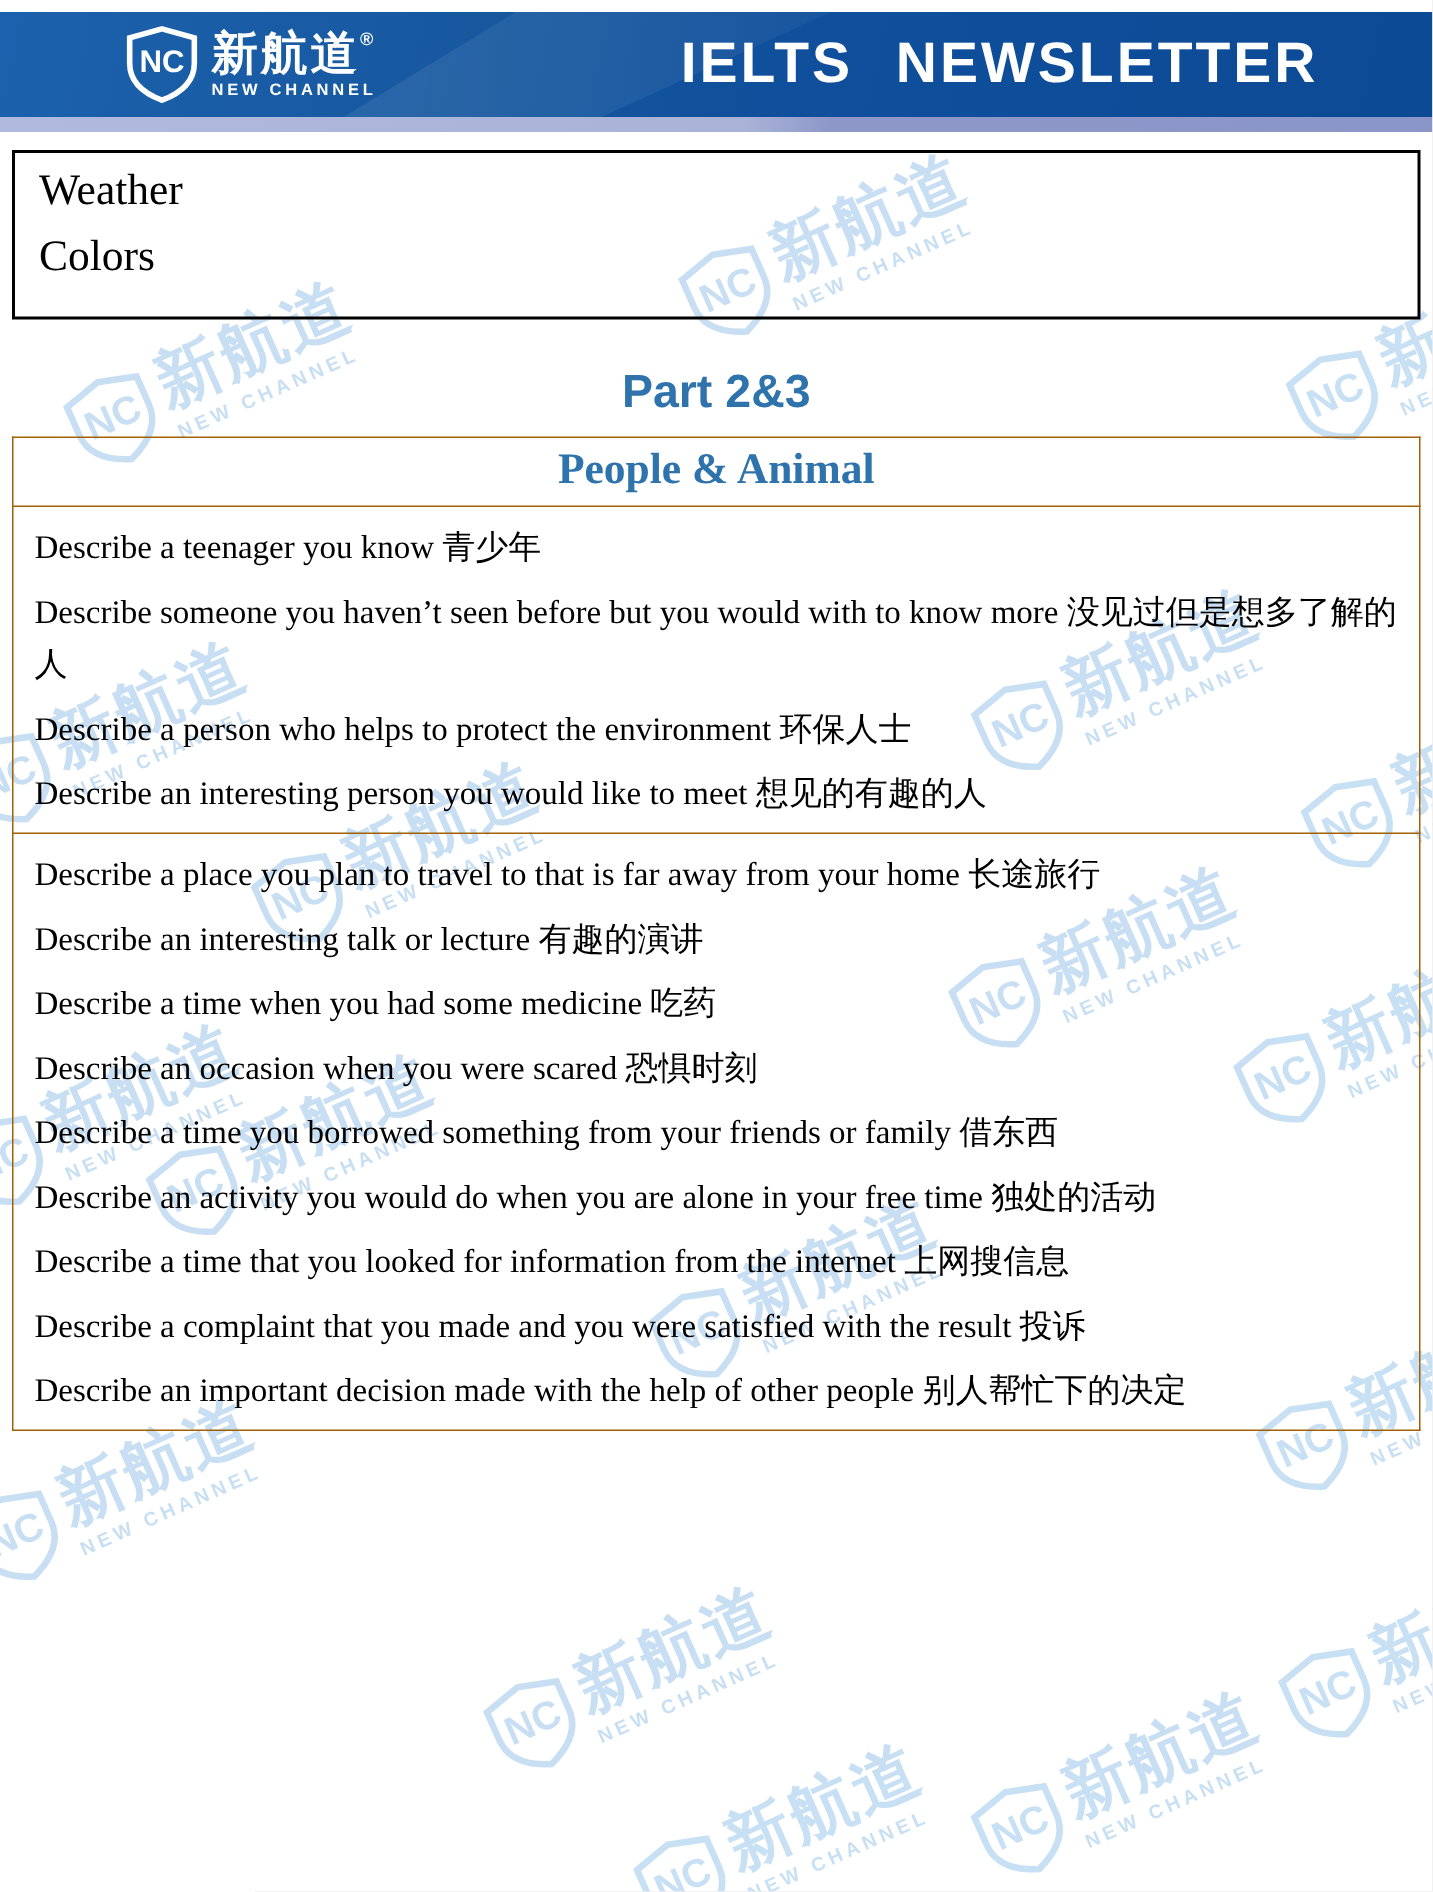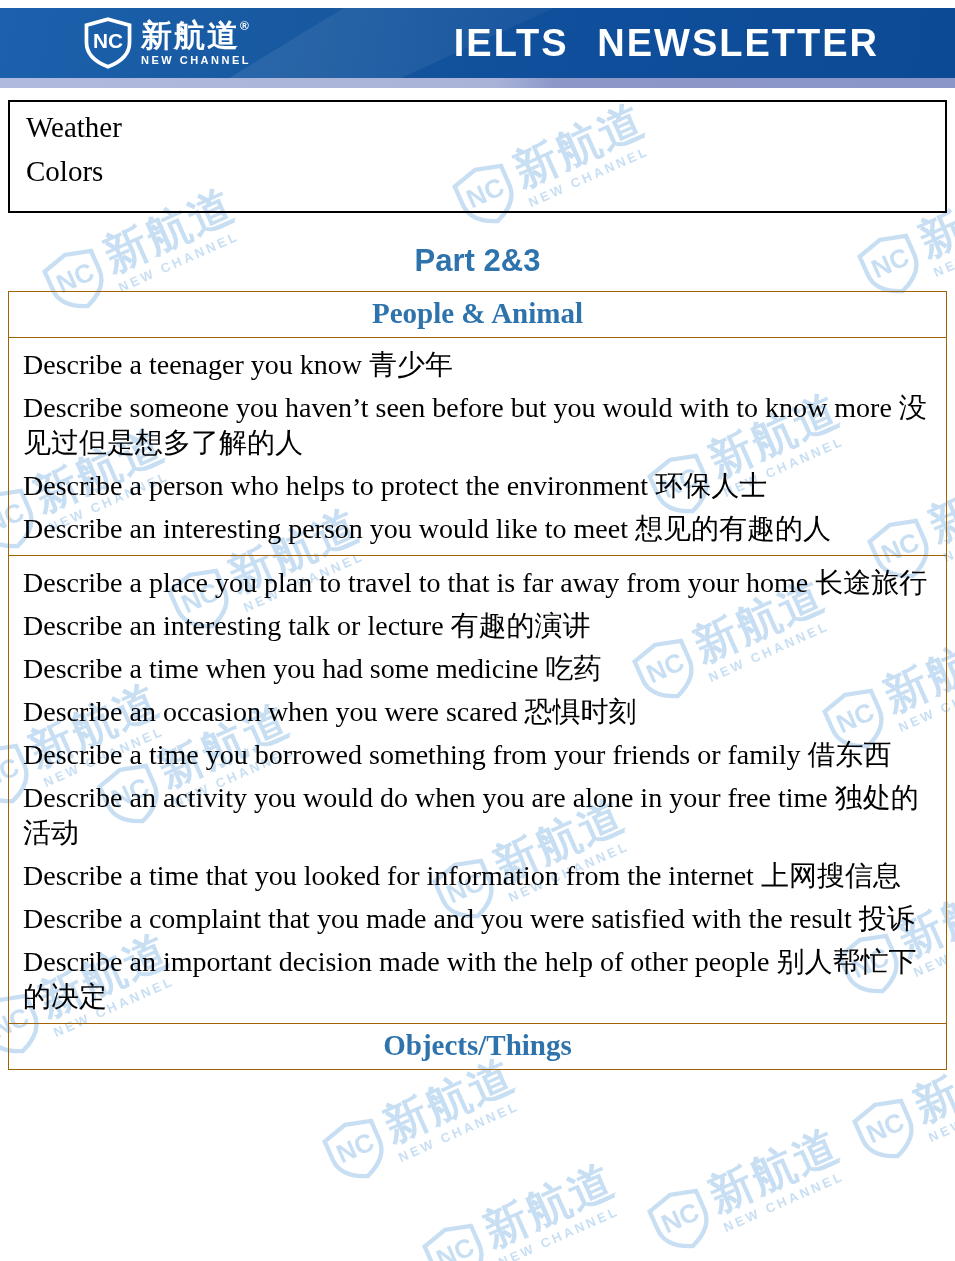--- a/index.html
+++ b/index.html
@@ -41,21 +41,21 @@
   .content{position:absolute;left:8px;top:100px;width:939px;z-index:1;}
   .top-box{border:2px solid #000;height:113px;box-sizing:border-box;
            padding:3px 0 0 16px;font-size:29px;line-height:44px;}
   .top-box p{margin:0;}
   .part-title{margin:30px 0 12px;text-align:center;color:#2e73ab;
            font-family:Liberation Sans, sans-serif;font-weight:bold;font-size:31px;}
   table.topics{width:100%;border-collapse:collapse;background:transparent;}
   table.topics,table.topics td{border:1px solid #a16207;}
   td.sec-head{text-align:center;color:#2e73ab;font-weight:bold;font-size:29px;padding:5px 0 7px;}
   td.items{padding:9px 14px 1px 14px;}
-  p.item{margin:0 0 8px;font-size:28px;line-height:35px;}
+  p.item{margin:0 0 8px;font-size:22px;line-height:35px;}
 </style>
 </head>
 <body>
 
 <div class="page">
 
   <div class="wm-layer">
       <div class="wm" style="left: 40px; top: 210px;">
         <svg class="wm-shield" viewBox="0 0 64 70">
           <path d="M32 3 L61 11 V34 Q61 56 32 67 Q3 56 3 34 V11 Z"></path>
@@ -278,20 +278,17 @@
               <p class="item">Describe an interesting talk or lecture 有趣的演讲</p>
               <p class="item">Describe a time when you had some medicine 吃药</p>
               <p class="item">Describe an occasion when you were scared  恐惧时刻</p>
               <p class="item">Describe a time you borrowed something from your friends or family 借东西</p>
               <p class="item">Describe an activity you would do when you are alone in your free time 独处的活动</p>
               <p class="item">Describe a time that you looked for information from the internet 上网搜信息</p>
               <p class="item">Describe a complaint that you made and you were satisfied with the result 投诉</p>
               <p class="item">Describe an important decision made with the help of other people 别人帮忙下的决定</p>
             </td>
           </tr>
-          <tr>
-            <td class="sec-head">Objects/Things</td>
-          </tr>
         </tbody>
     </table>
   </div>
 
 </div>
 
 </body></html>

